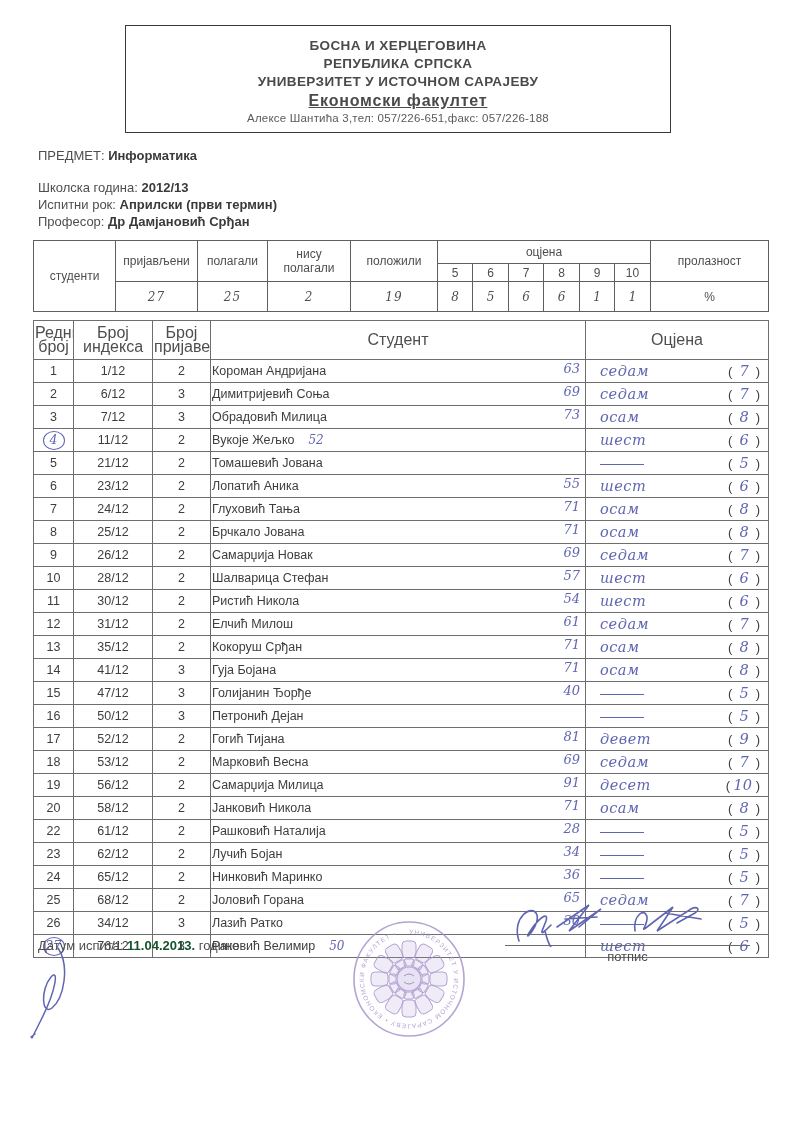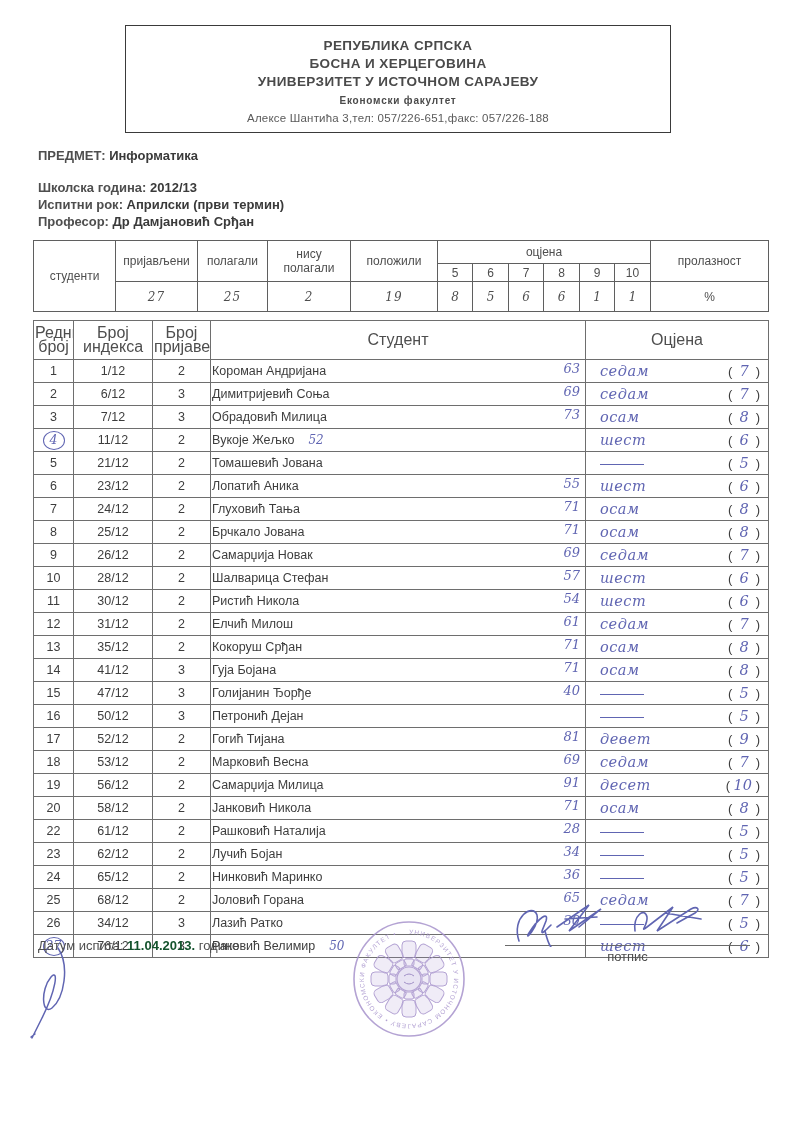--- a/index.html
+++ b/index.html
@@ -6,25 +6,25 @@
   body{
     width:800px;height:1130px;position:relative;background:#ffffff;
     font-family:"Liberation Sans",sans-serif;color:#3d3d3d;overflow:hidden;
   }
   
   .letterhead{
     position:absolute;left:125px;top:25px;width:546px;height:108px;
     border:1px solid #3a3a3a;box-sizing:border-box;text-align:center;padding-top:11px;
   }
   .lh-line{font-weight:bold;font-size:13.5px;line-height:18px;letter-spacing:.4px;color:#4a4a4a;}
-  .lh-faculty{font-weight:bold;font-size:10px;line-height:19px;letter-spacing:.8px;color:#4a4a4a;}
+  .lh-faculty{font-weight:bold;font-size:16px;line-height:19px;letter-spacing:.8px;color:#4a4a4a;text-decoration:underline;}
   .lh-address{font-size:11.5px;line-height:17px;color:#5a5a5a;letter-spacing:.2px;}
   
   .meta{position:absolute;left:38px;top:147px;font-size:13px;color:#4e4e4e;}
-  .meta .row{line-height:17px;font-weight:bold;}
+  .meta .row{line-height:17px;}
   .meta .subject{margin-bottom:15px;}
   .meta b{color:#3a3a3a;}
   
   table{border-collapse:collapse;table-layout:fixed;}
   .summary{position:absolute;left:33px;top:240px;width:735px;}
   .summary td{
     border:1px solid #5f5f5f;text-align:center;vertical-align:middle;
     font-size:12px;color:#4e4e4e;padding:0 2px;overflow:hidden;
   }
   .summary{border:1.5px solid #444;}
@@ -60,22 +60,22 @@
   .scribble{position:absolute;left:18px;top:946px;}
   .stamp{position:absolute;left:344px;top:916px;}
   .sigblock{position:absolute;left:505px;top:897px;width:260px;}
   .sigline{border-top:1px solid #6a6a6a;width:245px;margin-top:-6px;}
   .siglabel{font-size:13px;color:#4e4e4e;text-align:center;width:245px;margin-top:3px;}
 </style>
 </head>
 <body>
 
 <div class="letterhead">
+  <div class="lh-line">БОСНА И ХЕРЦЕГОВИНА</div>
   <div class="lh-line">РЕПУБЛИКА СРПСКА</div>
-  <div class="lh-line">БОСНА И ХЕРЦЕГОВИНА</div>
   <div class="lh-line">УНИВЕРЗИТЕТ У ИСТОЧНОМ САРАЈЕВУ</div>
   <div class="lh-faculty">Економски факултет</div>
   <div class="lh-address">Алексе Шантића 3,тел: 057/226-651,факс: 057/226-188</div>
 </div>
 
 <div class="meta">
   <div class="row subject">
     <span>ПРЕДМЕТ:</span>
     <b>Информатика</b>
   </div>

